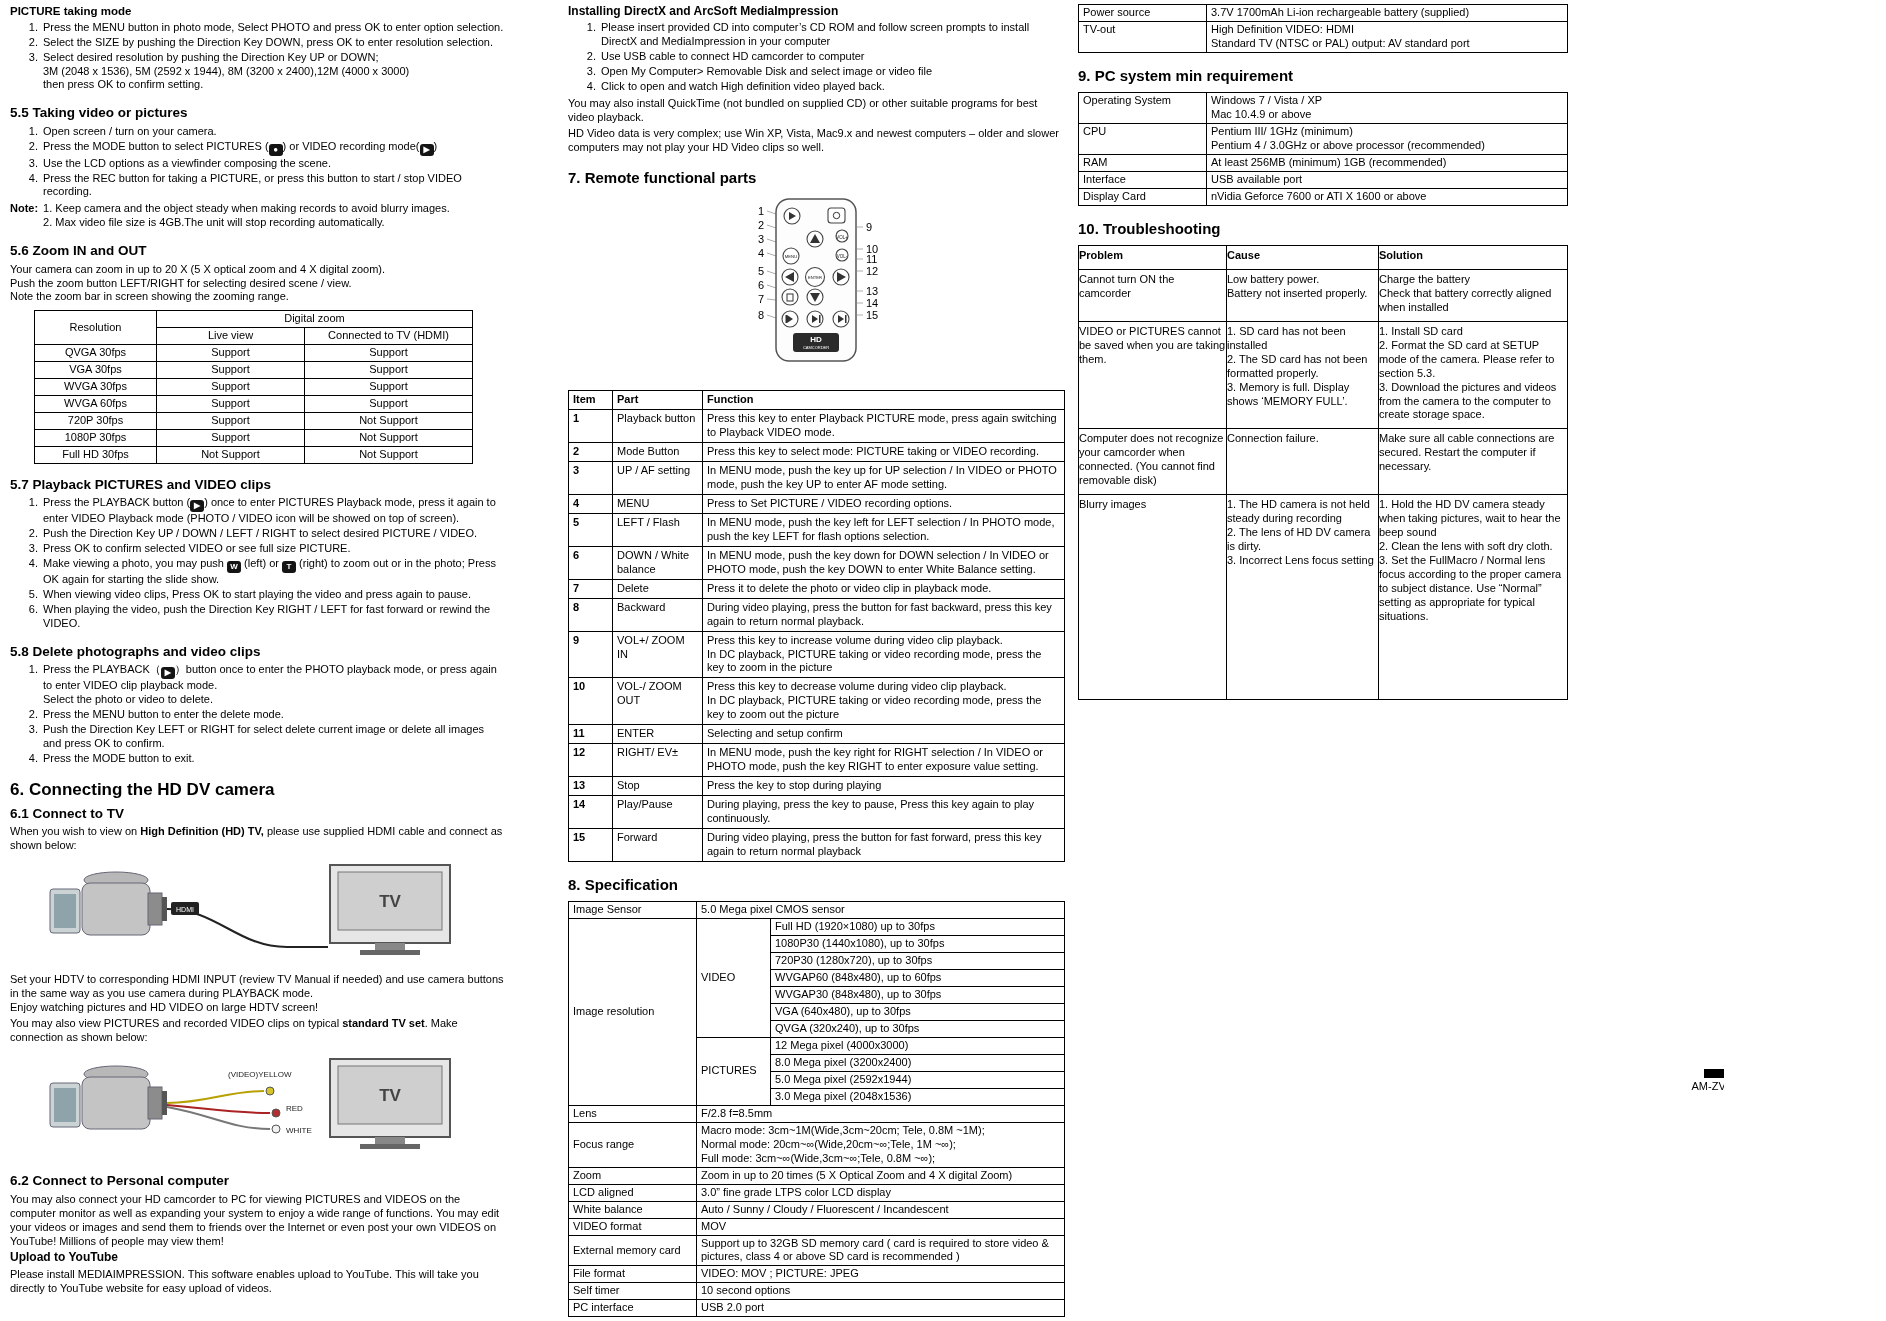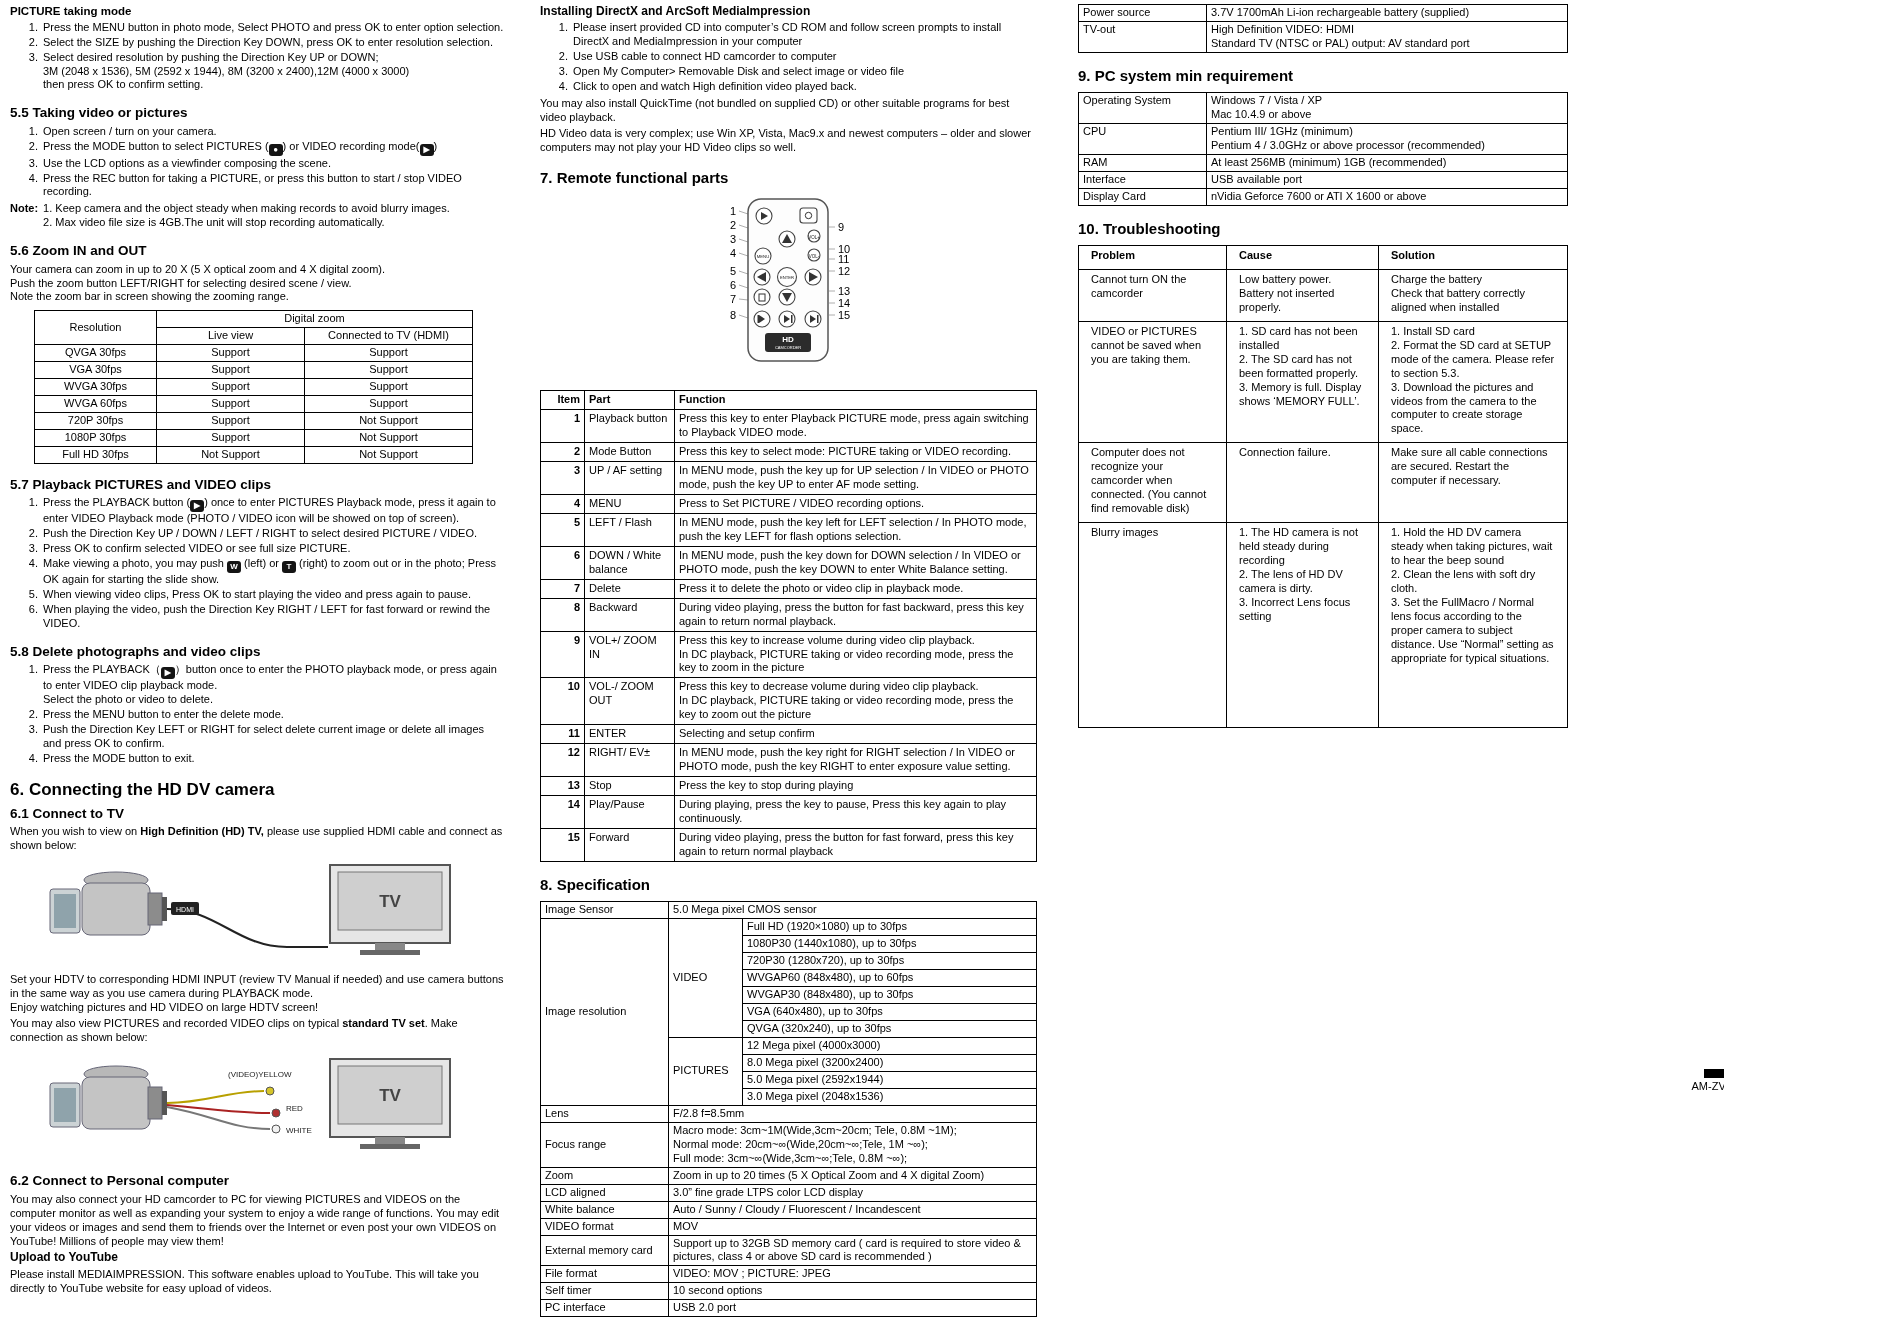--- a/index.html
+++ b/index.html
@@ -1,21 +1,21 @@
 <!DOCTYPE html>
 <html><head>
 <meta charset="utf-8">
 <style>
   * { margin:0; padding:0; box-sizing:border-box; }
   body { background:#fff; font-family:"Liberation Sans", sans-serif; }
   .page { position:relative; width:1724px; height:1321px; background:#fff; color:#000;
           font-size:11px; line-height:1.27; overflow:hidden; }
   .col { position:absolute; top:4px; }
   .colL { left:10px;  width:494px; }
-  .colM { left:540px; width:497px; }
+  .colM { left:568px; width:497px; }
   .colR { left:1078px; width:492px; }
   .b { font-weight:bold; }
   .ml { white-space:pre-line; }
   p { margin:0 0 2px; }
   .hS { font-weight:bold; font-size:11.5px; margin:0 0 2px; }
   .h5 { font-weight:bold; font-size:13.5px; margin:12px 0 3px; }
   .h6 { font-weight:bold; font-size:17px; margin:13px 0 2px; }
   .hM { font-weight:bold; font-size:15px; margin:13px 0 7px; }
   ol.nl { margin:0 0 3px; padding-left:31px; }
   ol.nl li { margin:0 0 1px; padding-left:2px; }
@@ -24,30 +24,30 @@
            border-radius:3px; color:#fff; font-size:8px; line-height:12px; text-align:center;
            vertical-align:-2px; font-weight:bold; }
   table { border-collapse:collapse; font-size:11px; }
   td { border:1px solid #000; padding:1px 4px; vertical-align:top; }
   .zt { margin:6px 0 8px 24px; }
   .zt td { text-align:center; padding:1px 6px; }
   .zt .c-res { width:122px; } .zt .c-live { width:148px; } .zt .c-tv { width:168px; }
   .zt .vmid { vertical-align:middle; }
   .rt { width:497px; margin:4px 0 10px; }
   .rt td { padding:2px 4px; }
-  .rt .c-item { width:44px; text-align:right; }
+  .rt .c-item { width:44px; text-align:left; }
   .rt .c-part { width:90px; }
   .st { width:497px; margin:4px 0 0; }
   .st .lbl { width:128px; }
   .st .sub { width:74px; vertical-align:middle; }
   .st .vmid { vertical-align:middle; }
   .pt { width:490px; }
   .pt .lbl { width:128px; }
   .tt { width:490px; margin:4px 0 0; }
-  .tt td { padding:3px 12px 6px; }
+  .tt td { padding:3px 0 6px; }
   .tt .c1 { width:148px; } .tt .c2 { width:152px;margin-top:12px; }
   .tt tr.tall td { height:205px; }
   .fig { text-align:center; margin:6px 0 6px; }
   .remote-fig { text-align:center; margin:2px 0 8px; }
   .eu { position:absolute; left:1650px; top:998px; width:210px; text-align:center; font-size:11px; }
   .eu-bar { display:inline-block; width:34px; height:9px; background:#000; margin-right:7px; vertical-align:middle; }
   .eu-line { margin-top:4px; }
   svg text { font-family:"Liberation Sans", sans-serif; }
 </style>
 </head>

